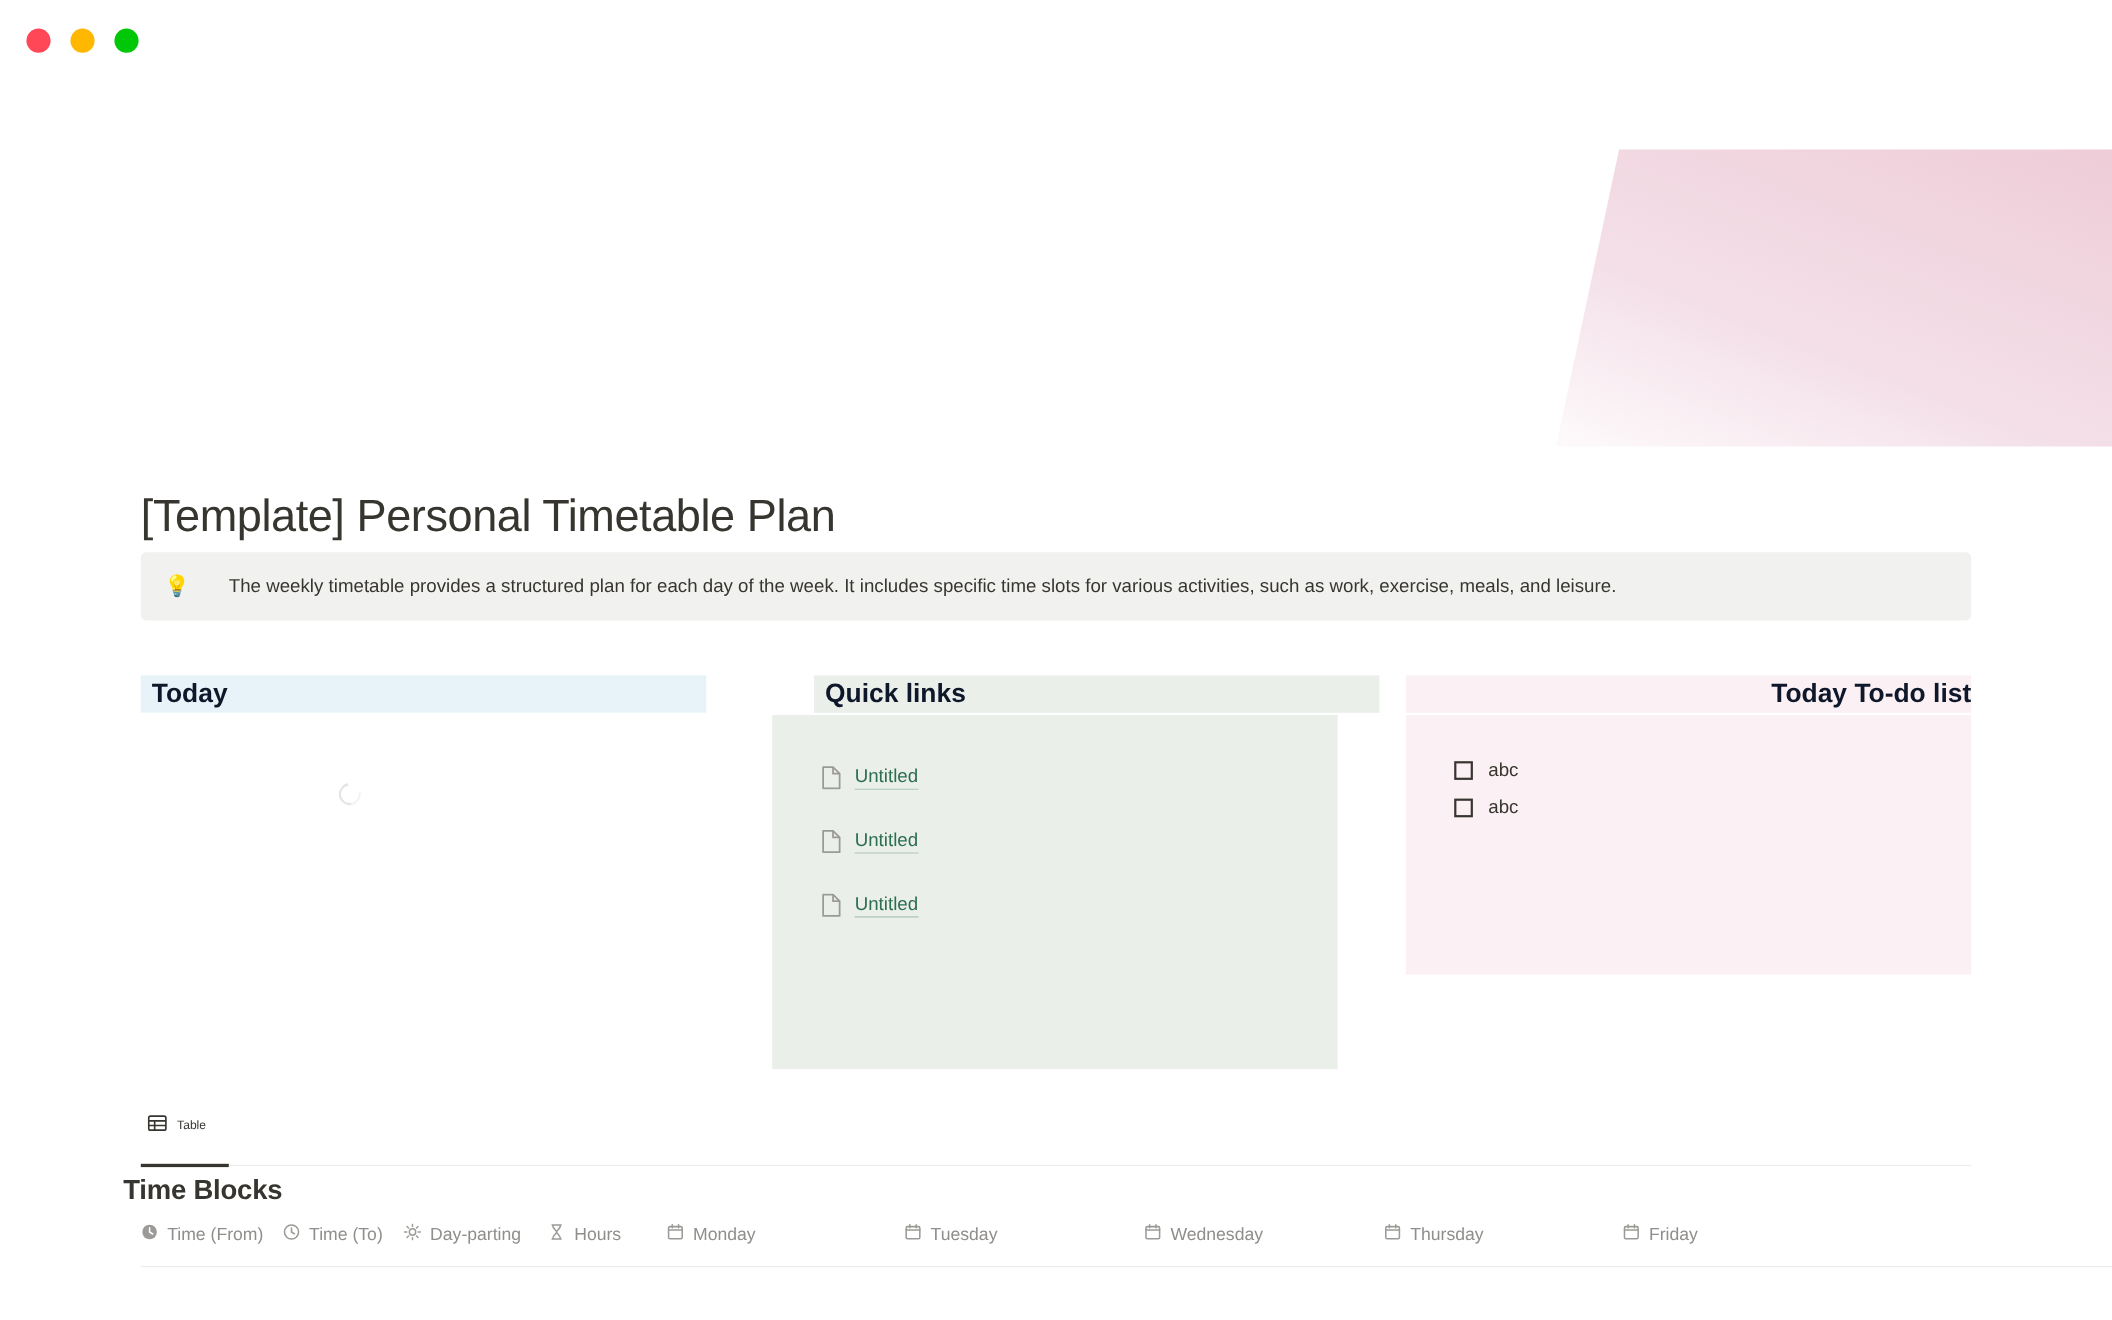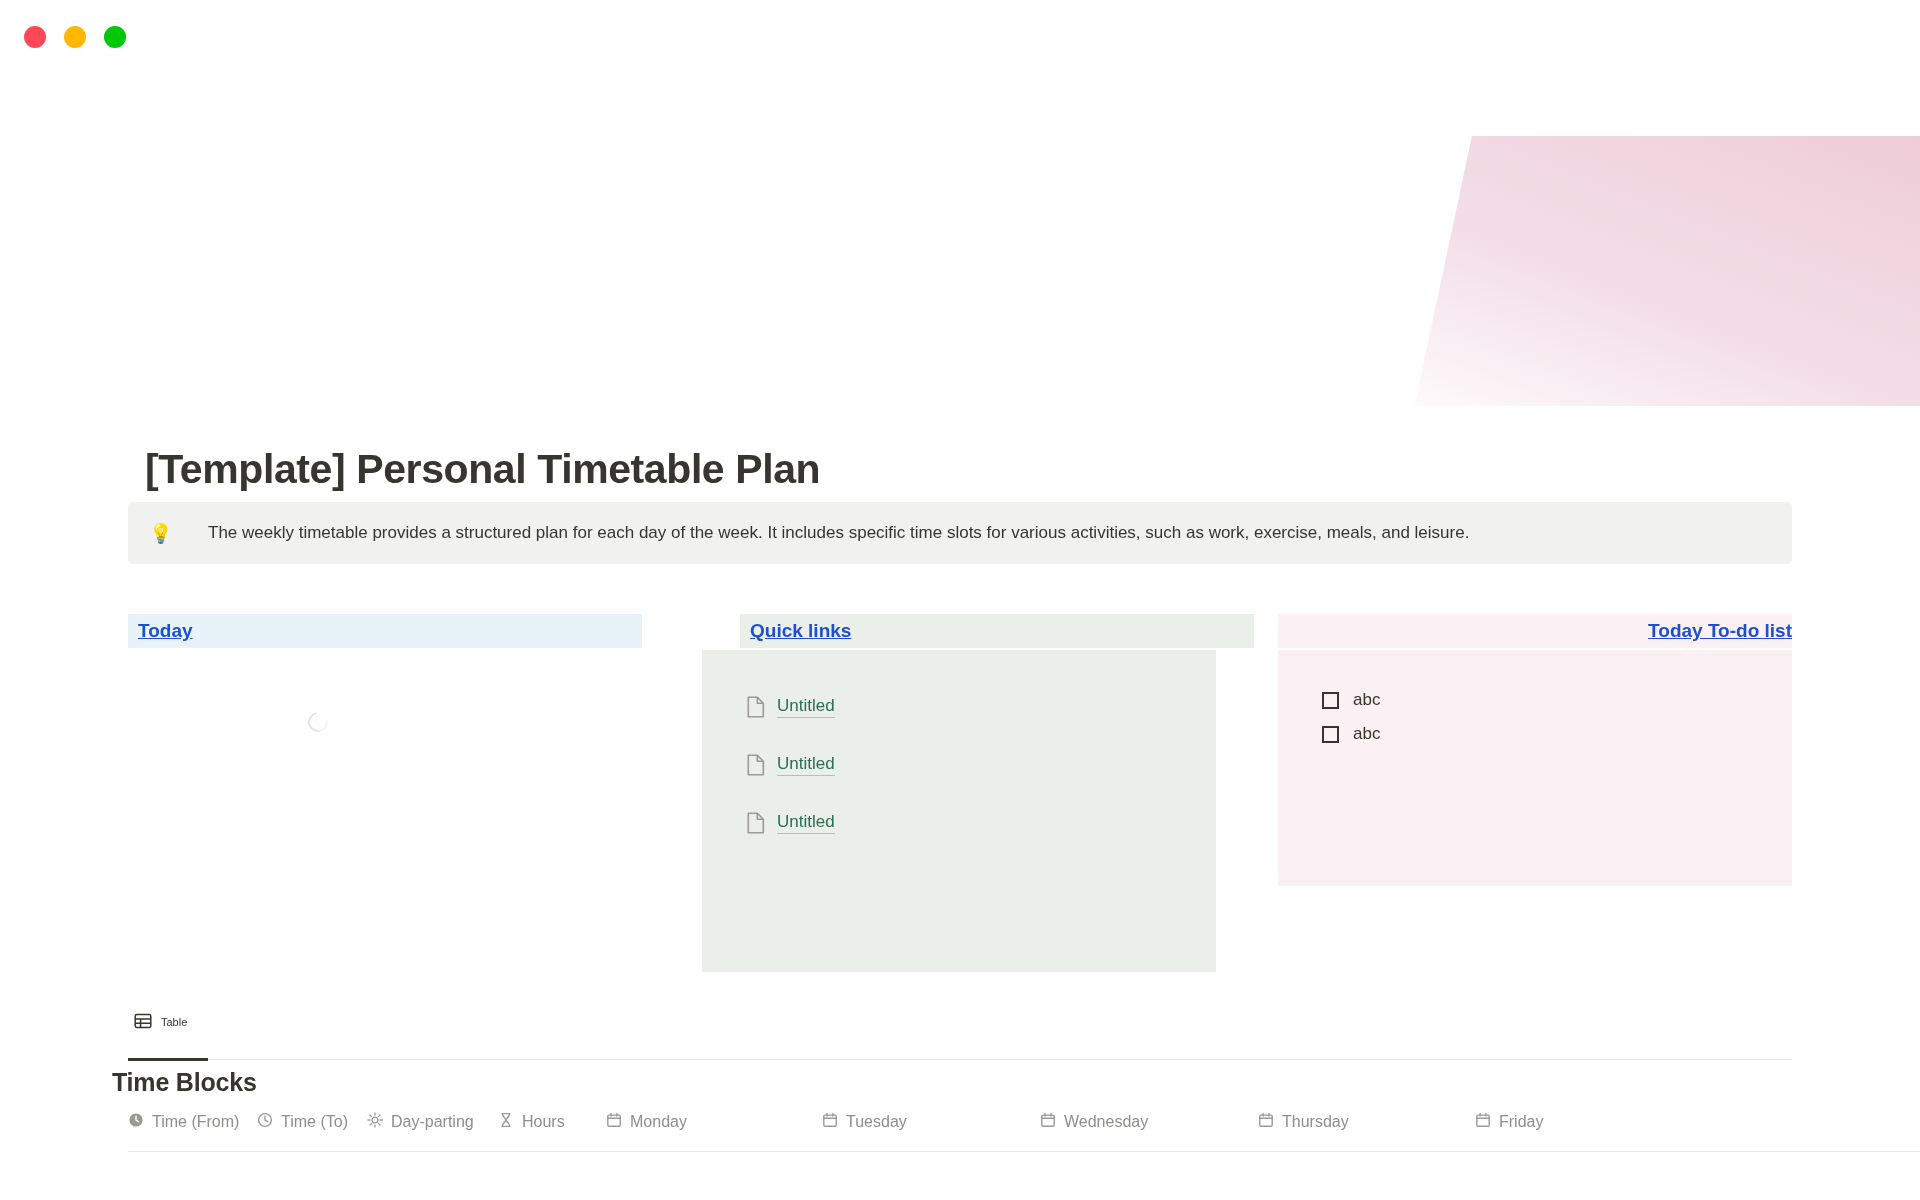--- a/index.html
+++ b/index.html
@@ -33,42 +33,42 @@
   .banner::after{
     content:""; position:absolute; right:-40px; bottom:-30px; width:520px; height:300px;
     background: linear-gradient(200deg, rgba(223,160,180,0.55), rgba(210,130,165,0.25) 60%, rgba(255,255,255,0) 100%);
     transform: skewX(-12deg);
   }
 
   
   .page { position: absolute; left: 0; top: 406px; width: 1920px; }
 
   .page-title {
-    position: absolute; left: 145px; top: 40px;
-    font-size: 41px; font-weight: bold; color: #37352f; letter-spacing: -0.4px;
+    position: absolute; left: 128px; top: 40px;
+    font-size: 41px; font-weight: normal; color: #37352f; letter-spacing: -0.4px;
   }
 
   
   .callout {
     position: absolute; left: 128px; top: 96px; width: 1664px; height: 62px;
     background: #f1f1ef; border-radius: 5px;
     display: flex; align-items: center; padding: 0 20px;
   }
   .callout .bulb { width: 26px; font-size: 19px; line-height: 1; text-align: center; flex: 0 0 auto; }
   .callout .ctext {
     margin-left: 34px; font-size: 17px; color: #37352f; line-height: 1.45;
   }
 
   
   .cards { position: absolute; left: 0; top: 0; width: 1920px; }
 
   .card-head {
     position: absolute;
-    font-size: 19px; font-weight: bold; color: #1d4ed8;
-    display: flex; align-items: center; padding-left: 10px; text-decoration: underline;
+    font-size: 24px; font-weight: bold; color: #0f172a;
+    display: flex; align-items: center; padding-left: 10px;
   }
 
   
   .today-head {
     left: 128px; top: 614px; width: 514px; height: 34px; background: #e7f3f8;
   }
   .today-body {
     position: absolute; left: 128px; top: 648px; width: 514px; height: 314px;
     background: #ffffff;
   }

